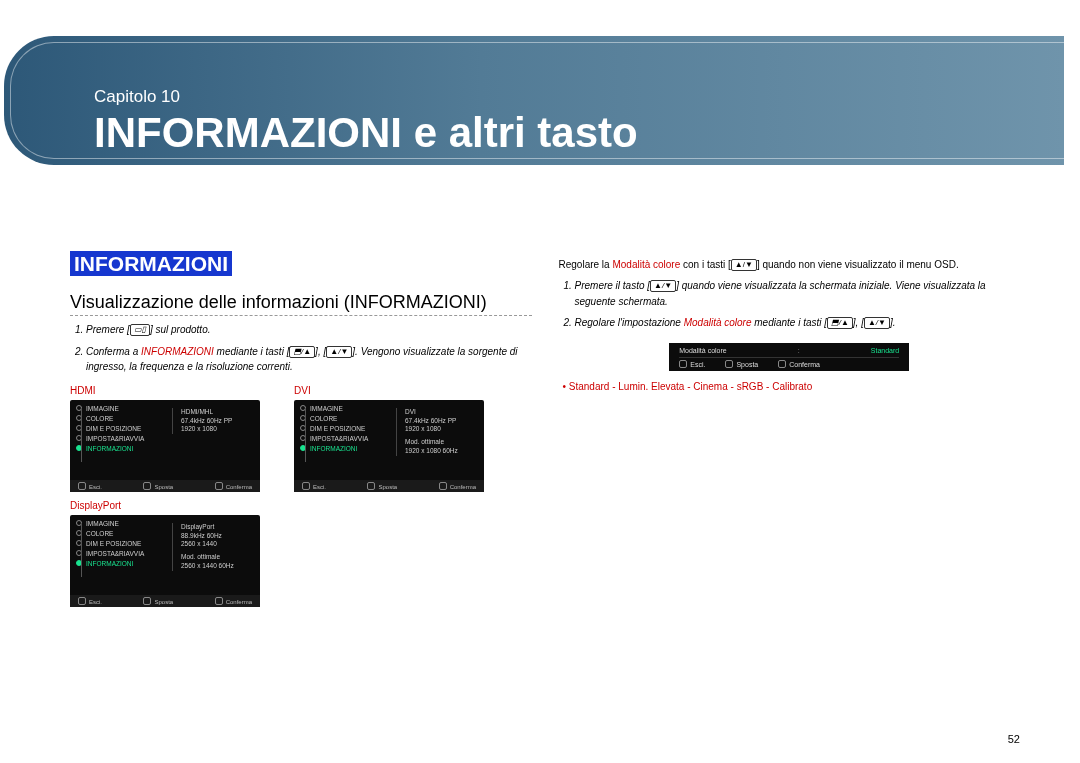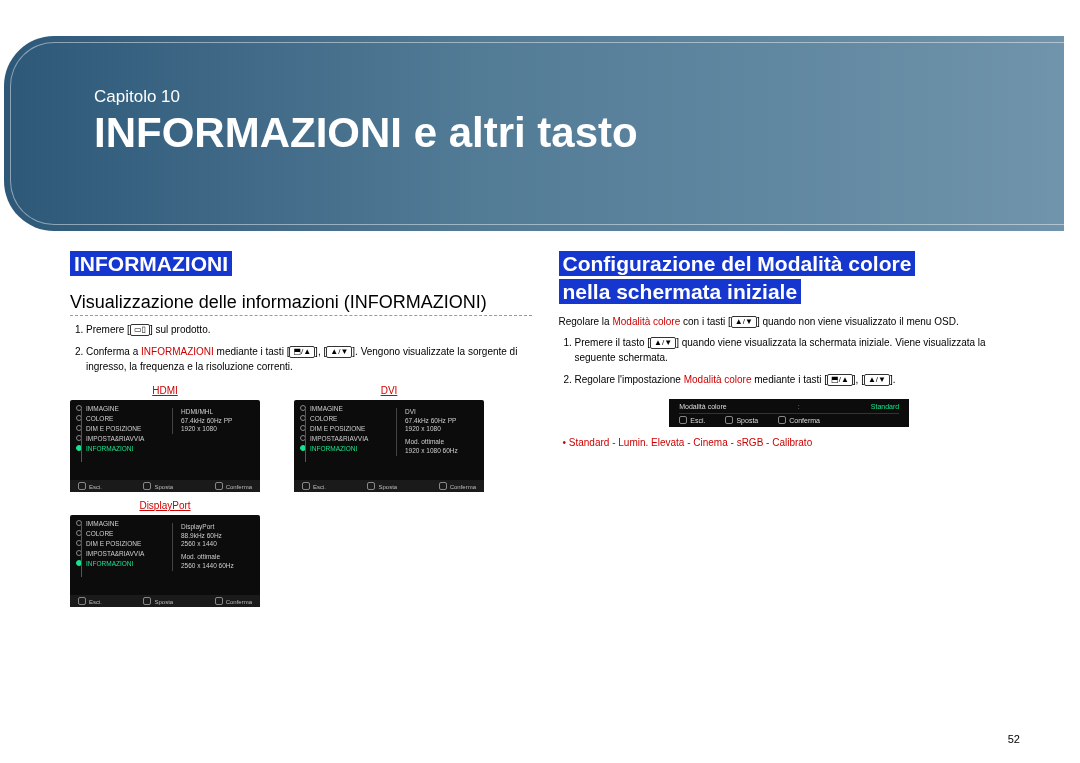--- a/index.html
+++ b/index.html
@@ -1,21 +1,21 @@
 <!DOCTYPE html>
 <html><head>
 <meta charset="utf-8">
 <style>
   * { margin: 0; padding: 0; box-sizing: border-box; }
   body { font-family: Arial, Helvetica, sans-serif; background: #fff; width: 1080px; height: 763px; position: relative; overflow: hidden; }
 
   .title-banner {
     position: absolute;
     top: 36px; left: 4px;
-    width: 1060px; height: 195px;
+    width: 1060px; height: 129px;
     background: linear-gradient(90deg,#2d5878 0,#527b96 45%,#6f94ab 100%);
     border-top-left-radius: 50px;
     border-bottom-left-radius: 50px;
     color: #fff;
     padding: 45px 55px 0 90px;
   }
   .banner-inner {
     border: 1px solid rgba(255,255,255,.45);
     border-top-left-radius: 44px;
     border-bottom-left-radius: 44px;
@@ -24,28 +24,28 @@
   }
   .chapter { font-size: 17px; font-weight: 400; margin-top: 6px; }
   .chapter-title { font-size: 42px; font-weight: 700; margin-top: 2px; }
 
   .content { position: absolute; top: 250px; left: 70px; right: 60px; display: flex; gap: 27px; }
   .col { flex: 1; }
 
   .h-blue { background:#1637cf; color:#fff; font-weight:700; display:inline; padding:1px 4px; font-size:21px; line-height:1.35; }
   .subhead { font-size:18px; font-weight:400; margin-top:14px; border-bottom:1px dashed #999; padding-bottom:2px; }
   .body-text { font-size:10px; line-height:1.4; margin-top:8px; }
-  ol.steps { list-style: decimal; margin-left: 16px; font-size:10px; line-height:1.55; }
+  ol.steps { list-style: decimal; margin-left: 16px; font-size:10px; line-height:1.55;font-style:italic; }
   ol.steps li { margin-top:6px; }
   .red { color:#c00; }
   .keycap { display:inline-block; border:1px solid #333; border-radius:2px; padding:0 3px; font-size:8px; line-height:10px; vertical-align:1px; }
 
   .shots-row { display:flex; gap:34px; margin-top:10px; }
   .shot-col { width:190px; }
-  .shot-label { color:#c00; font-size:10px; text-align:center; margin-bottom:4px;text-decoration:underline; }
+  .shot-label { color:#c00; font-size:10px; text-align:left; margin-bottom:4px; }
   .shot { background:#0c0c0c; border-radius:2px; height:92px; color:#cfcfcf; font-size:6.5px; position:relative; padding:5px 6px 14px 6px; }
   .shot .menu { display:flex; flex-direction:column; gap:3px; width:70px; }
   .shot .menu .row { display:flex; align-items:center; gap:4px; }
   .shot .menu .dot { width:6px; height:6px; border:1px solid #888; border-radius:50%; }
   .shot .menu .hl { color:#19e28f; }
   .shot .menu .hl .dot { background:#19e28f; border-color:#19e28f; }
   .shot .conn { position:absolute; left:11px; top:8px; width:1px; height:54px; background:#555; }
   .shot .info { position:absolute; right:8px; top:8px; width:80px; border-left:1px solid #444; padding-left:8px; font-size:6.5px; line-height:1.35; }
   .shot .bar { position:absolute; left:0; right:0; bottom:0; height:12px; background:#1a1a1a; display:flex; align-items:center; justify-content:space-between; padding:0 8px; }
   .shot .bar span { font-size:6px; color:#bbb; }
@@ -201,24 +201,20 @@
             <span><span class="sym"></span><span>Esci.</span></span>
             <span><span class="sym"></span><span>Sposta</span></span>
             <span><span class="sym"></span><span>Conferma</span></span>
           </div>
         </div>
       </div>
     </div>
   </div>
 
   <div class="col">
-    <div>
-      <span class="h-blue">Configurazione del Modalità colore</span><br>
-      <span class="h-blue">nella schermata iniziale</span>
-    </div>
     <div class="body-text">
       <span>Regolare la </span><span class="red">Modalità colore</span><span> con i tasti [</span><span class="keycap">▲/▼</span><span>] quando non viene visualizzato il menu OSD.</span>
     </div>
     <ol class="steps">
       <li>
         <span>Premere il tasto [</span><span class="keycap">▲/▼</span><span>] quando viene visualizzata la schermata iniziale. Viene visualizzata la seguente schermata.</span>
       </li>
       <li>
         <span>Regolare l'impostazione </span><span class="red">Modalità colore</span><span> mediante i tasti [</span><span class="keycap">⬒/▲</span><span>], [</span><span class="keycap">▲/▼</span><span>].</span>
       </li>

